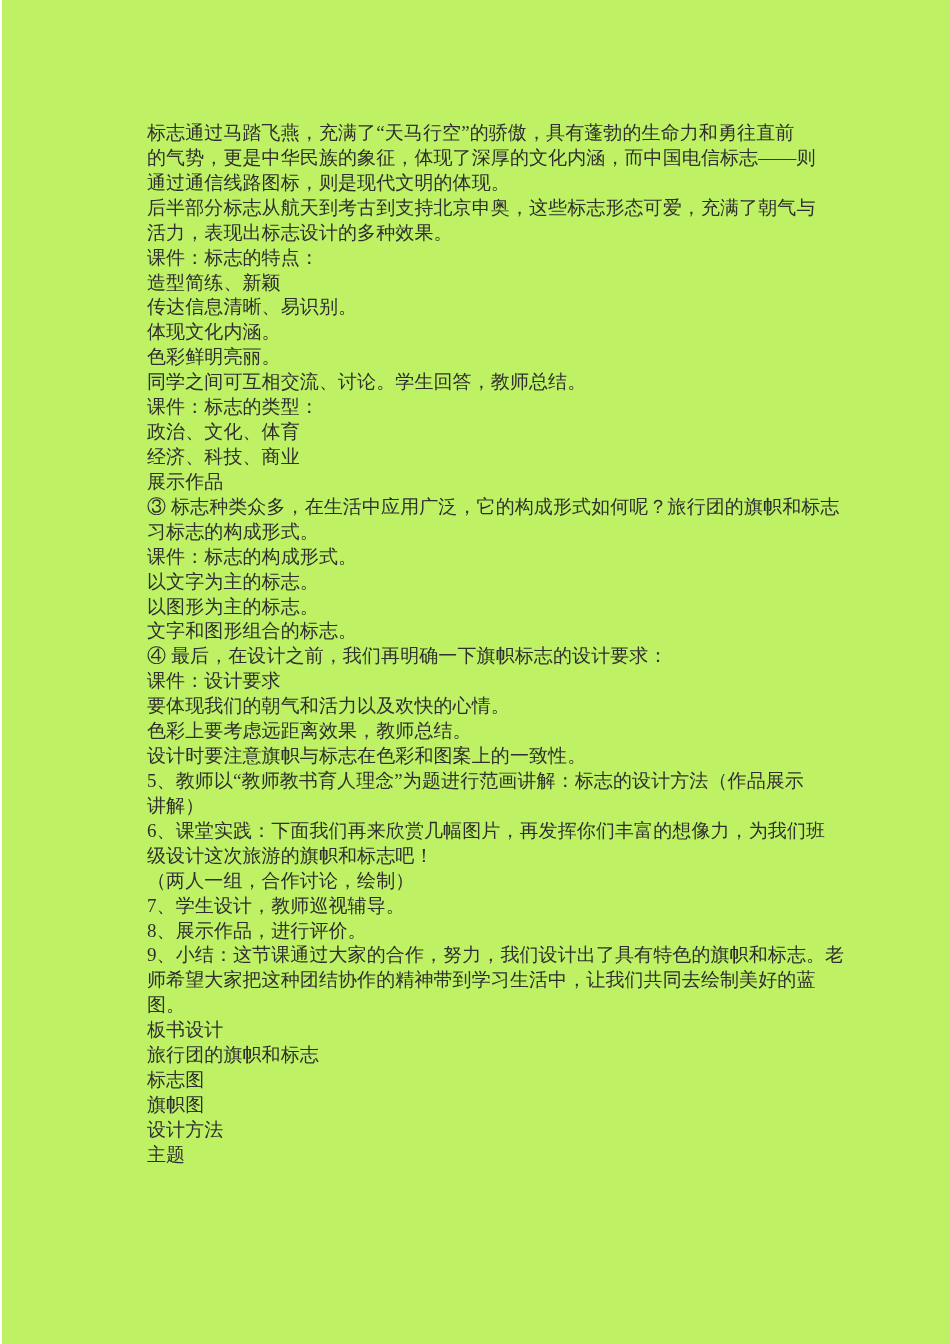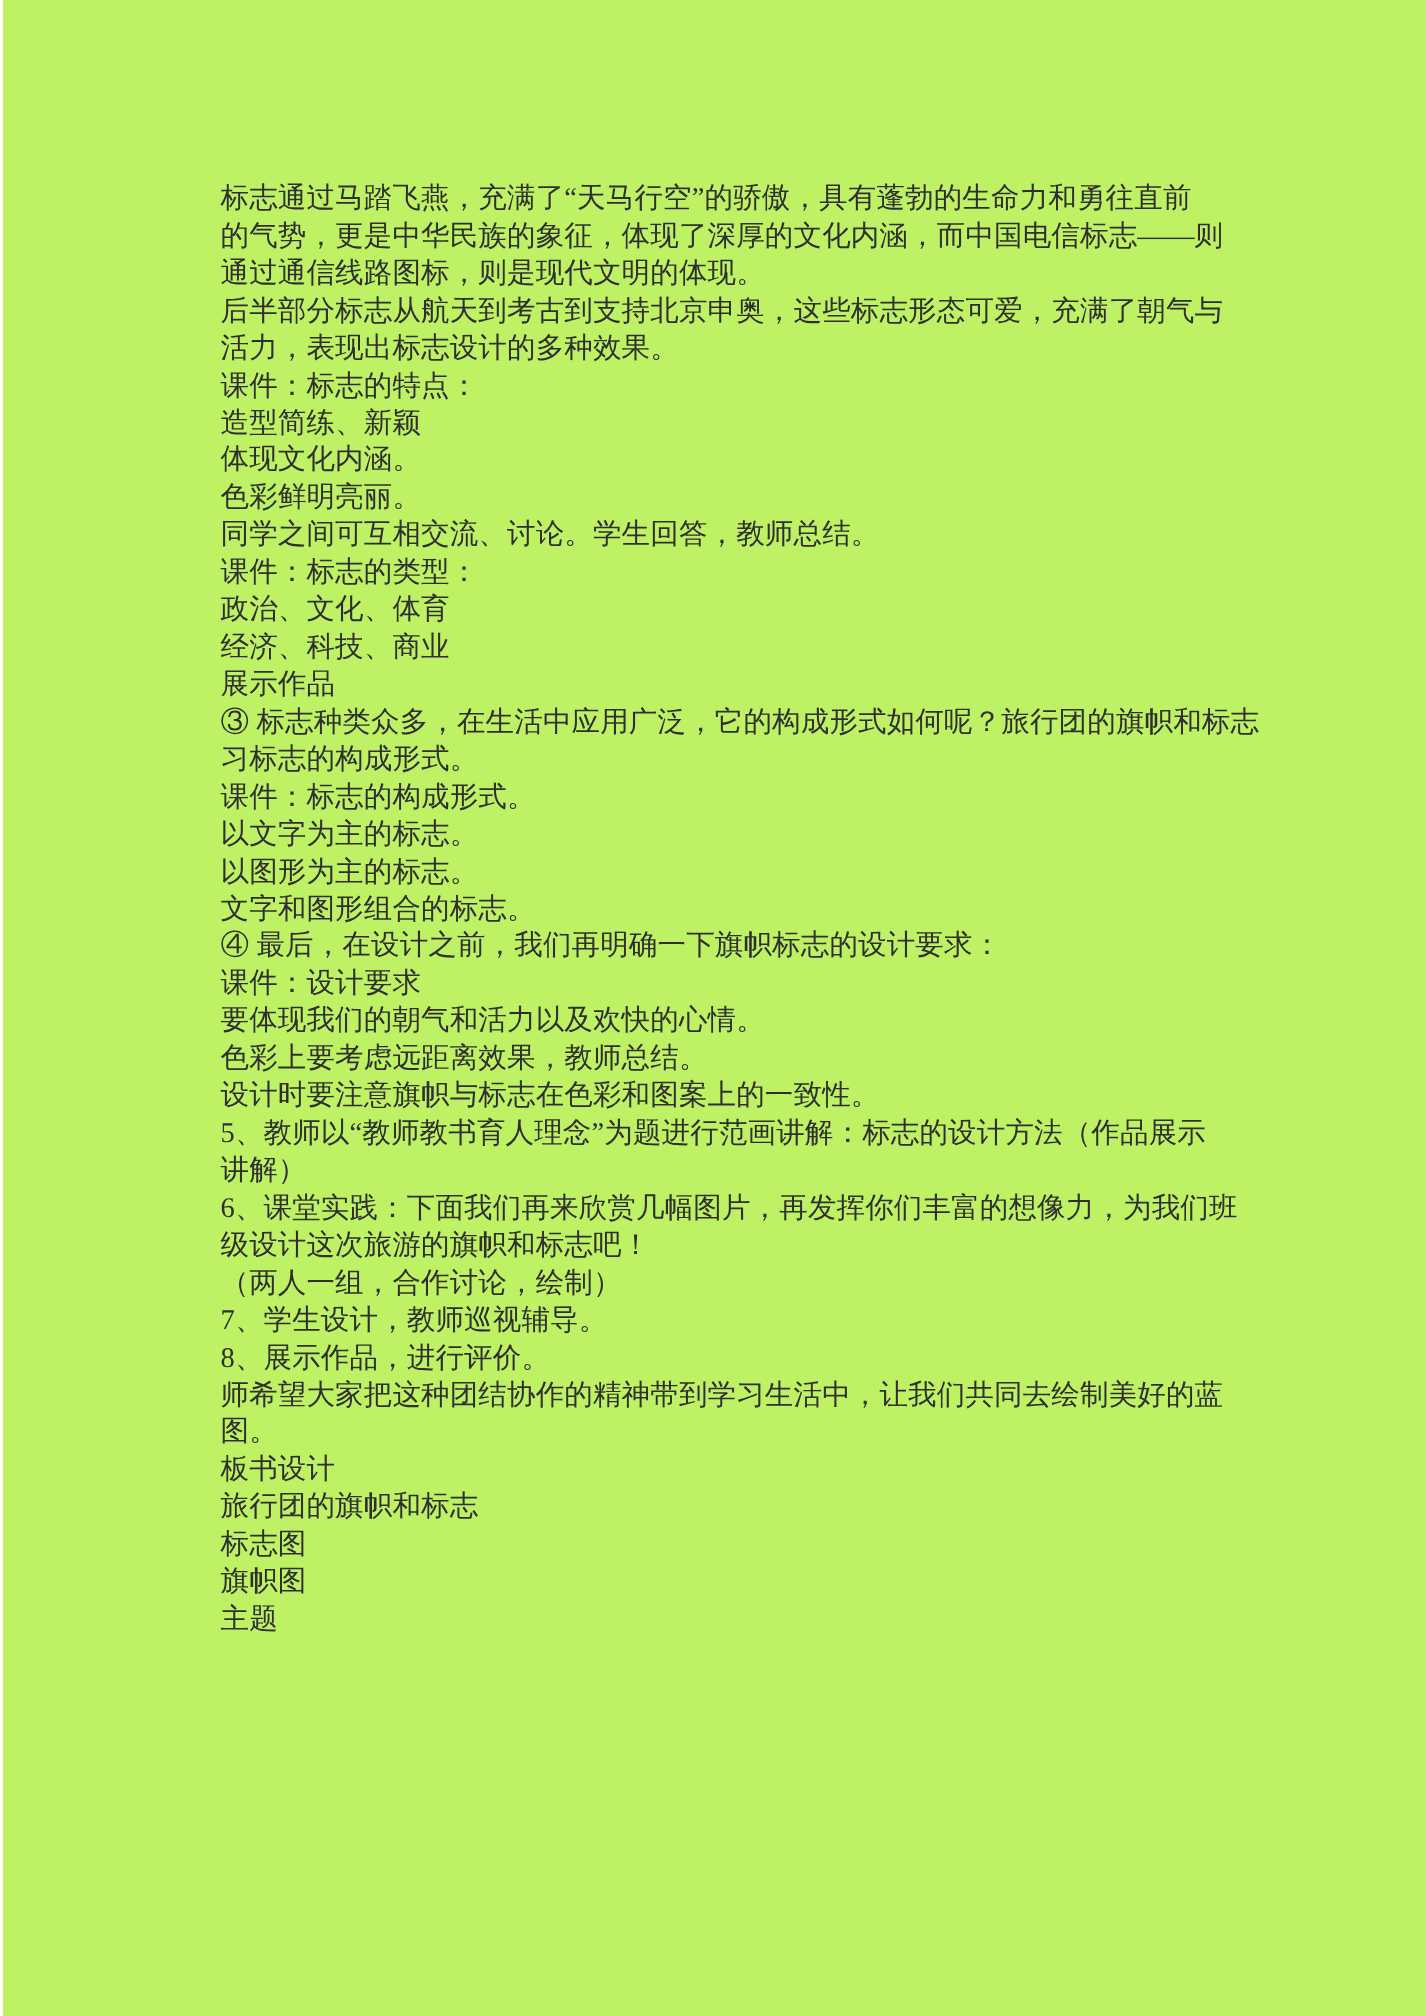--- a/index.html
+++ b/index.html
@@ -43,20 +43,21 @@
 
 <div class="page">
   <div class="text-block" id="text-block" style="color: rgb(47, 47, 47);">
       <div class="line">标志通过马踏飞燕，充满了“天马行空”的骄傲，具有蓬勃的生命力和勇往直前</div>
       <div class="line">的气势，更是中华民族的象征，体现了深厚的文化内涵，而中国电信标志——则</div>
       <div class="line">通过通信线路图标，则是现代文明的体现。</div>
       <div class="line">后半部分标志从航天到考古到支持北京申奥，这些标志形态可爱，充满了朝气与</div>
       <div class="line">活力，表现出标志设计的多种效果。</div>
       <div class="line">课件：标志的特点：</div>
       <div class="line">造型简练、新颖</div>
+      <div class="line">传达信息清晰、易识别。</div>
       <div class="line">体现文化内涵。</div>
       <div class="line">色彩鲜明亮丽。</div>
       <div class="line">同学之间可互相交流、讨论。学生回答，教师总结。</div>
       <div class="line">课件：标志的类型：</div>
       <div class="line">政治、文化、体育</div>
       <div class="line">经济、科技、商业</div>
       <div class="line">展示作品</div>
       <div class="line">③ 标志种类众多，在生活中应用广泛，它的构成形式如何呢？旅行团的旗帜和标志</div>
       <div class="line">习标志的构成形式。</div>
       <div class="line">课件：标志的构成形式。</div>
@@ -68,21 +69,23 @@
       <div class="line">要体现我们的朝气和活力以及欢快的心情。</div>
       <div class="line">色彩上要考虑远距离效果，教师总结。</div>
       <div class="line">设计时要注意旗帜与标志在色彩和图案上的一致性。</div>
       <div class="line">5、教师以“教师教书育人理念”为题进行范画讲解：标志的设计方法（作品展示</div>
       <div class="line">讲解）</div>
       <div class="line">6、课堂实践：下面我们再来欣赏几幅图片，再发挥你们丰富的想像力，为我们班</div>
       <div class="line">级设计这次旅游的旗帜和标志吧！</div>
       <div class="line">（两人一组，合作讨论，绘制）</div>
       <div class="line">7、学生设计，教师巡视辅导。</div>
       <div class="line">8、展示作品，进行评价。</div>
+      <div class="line">9、小结：这节课通过大家的合作，努力，我们设计出了具有特色的旗帜和标志。老</div>
       <div class="line">师希望大家把这种团结协作的精神带到学习生活中，让我们共同去绘制美好的蓝</div>
       <div class="line">图。</div>
       <div class="line">板书设计</div>
       <div class="line">旅行团的旗帜和标志</div>
       <div class="line">标志图</div>
       <div class="line">旗帜图</div>
+      <div class="line">设计方法</div>
       <div class="line">主题</div>
     </div>
 </div>
 
 </body></html>

